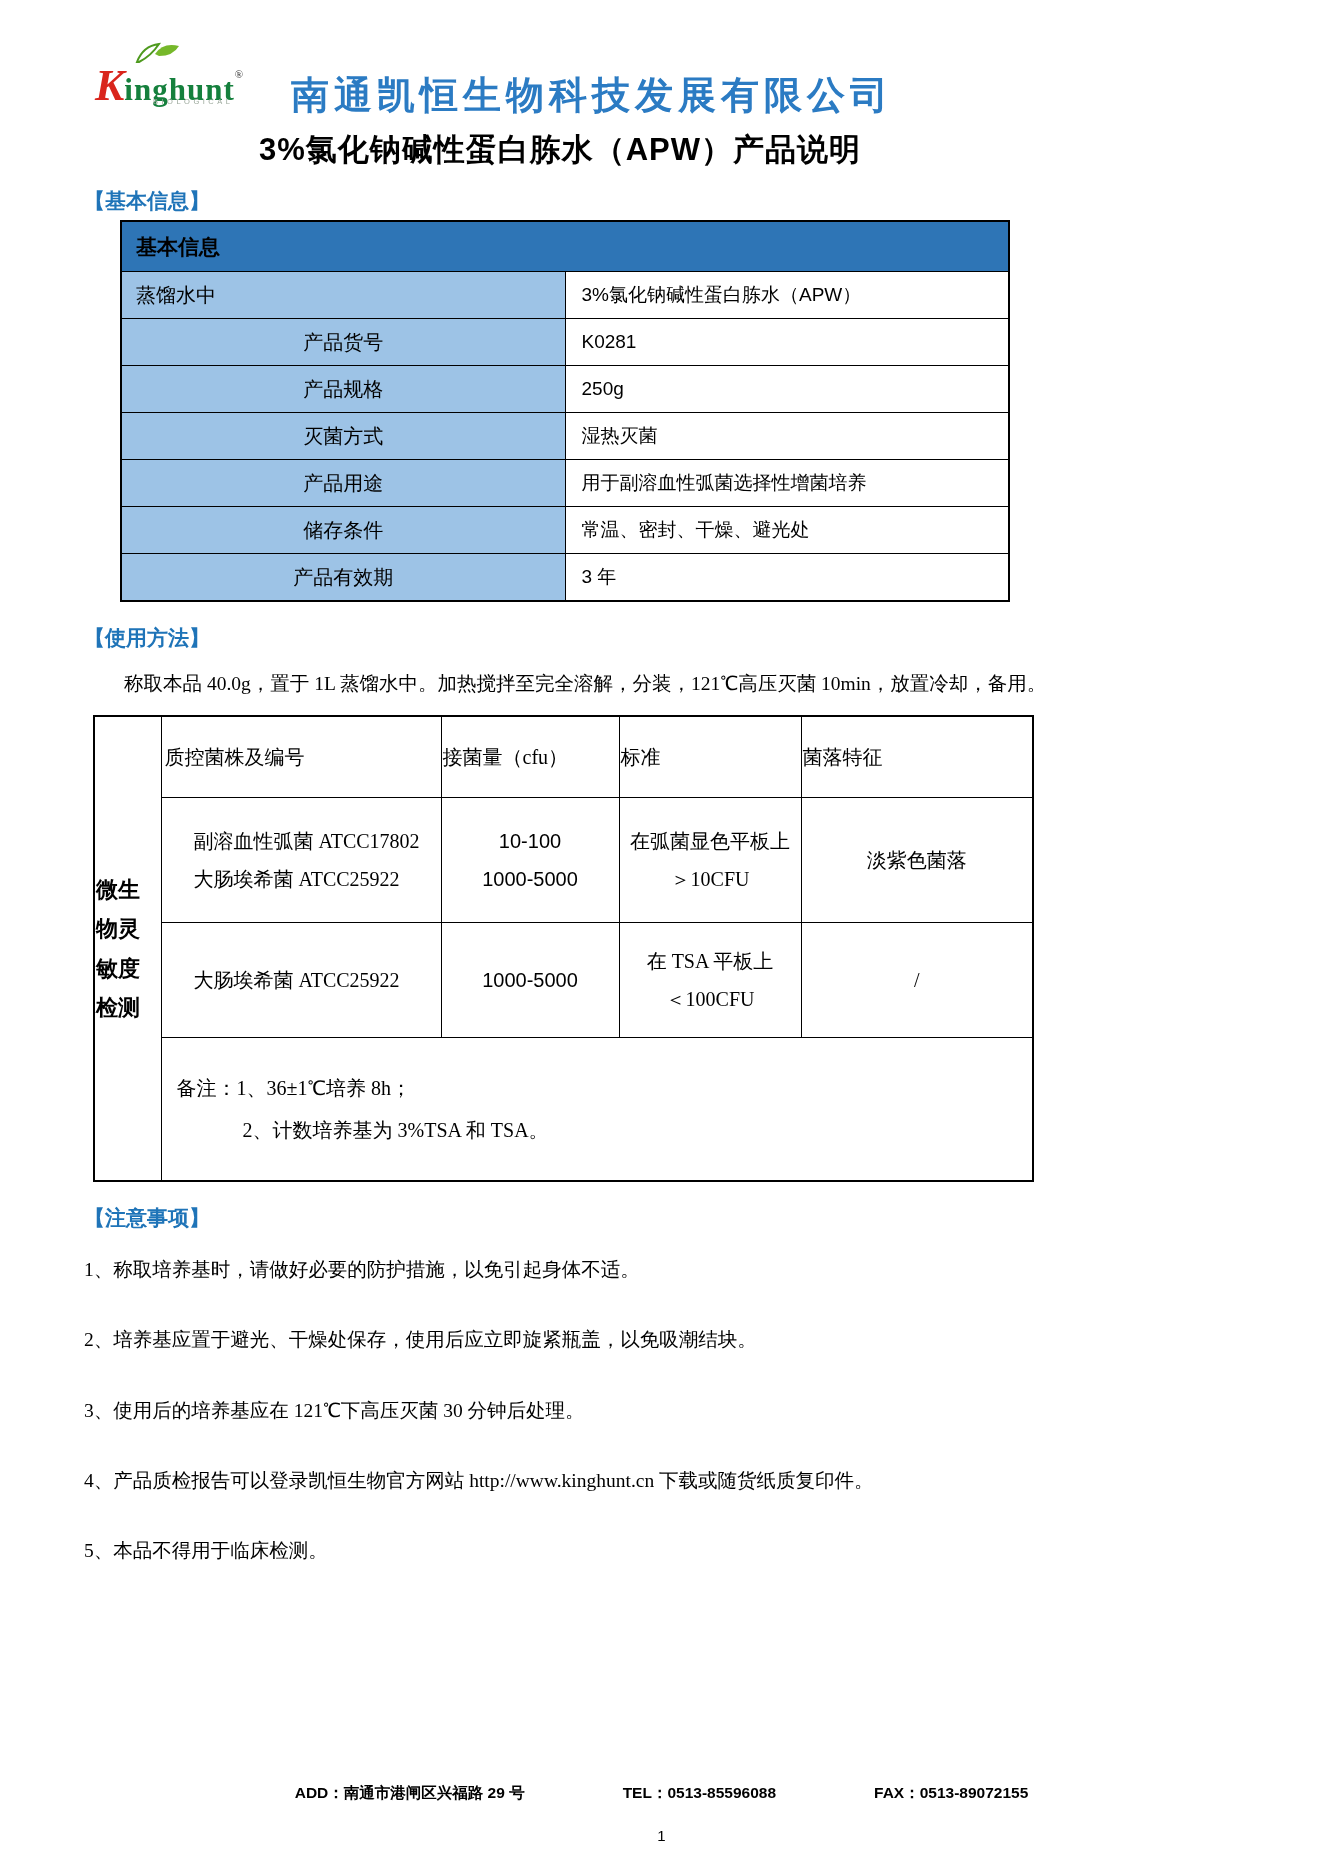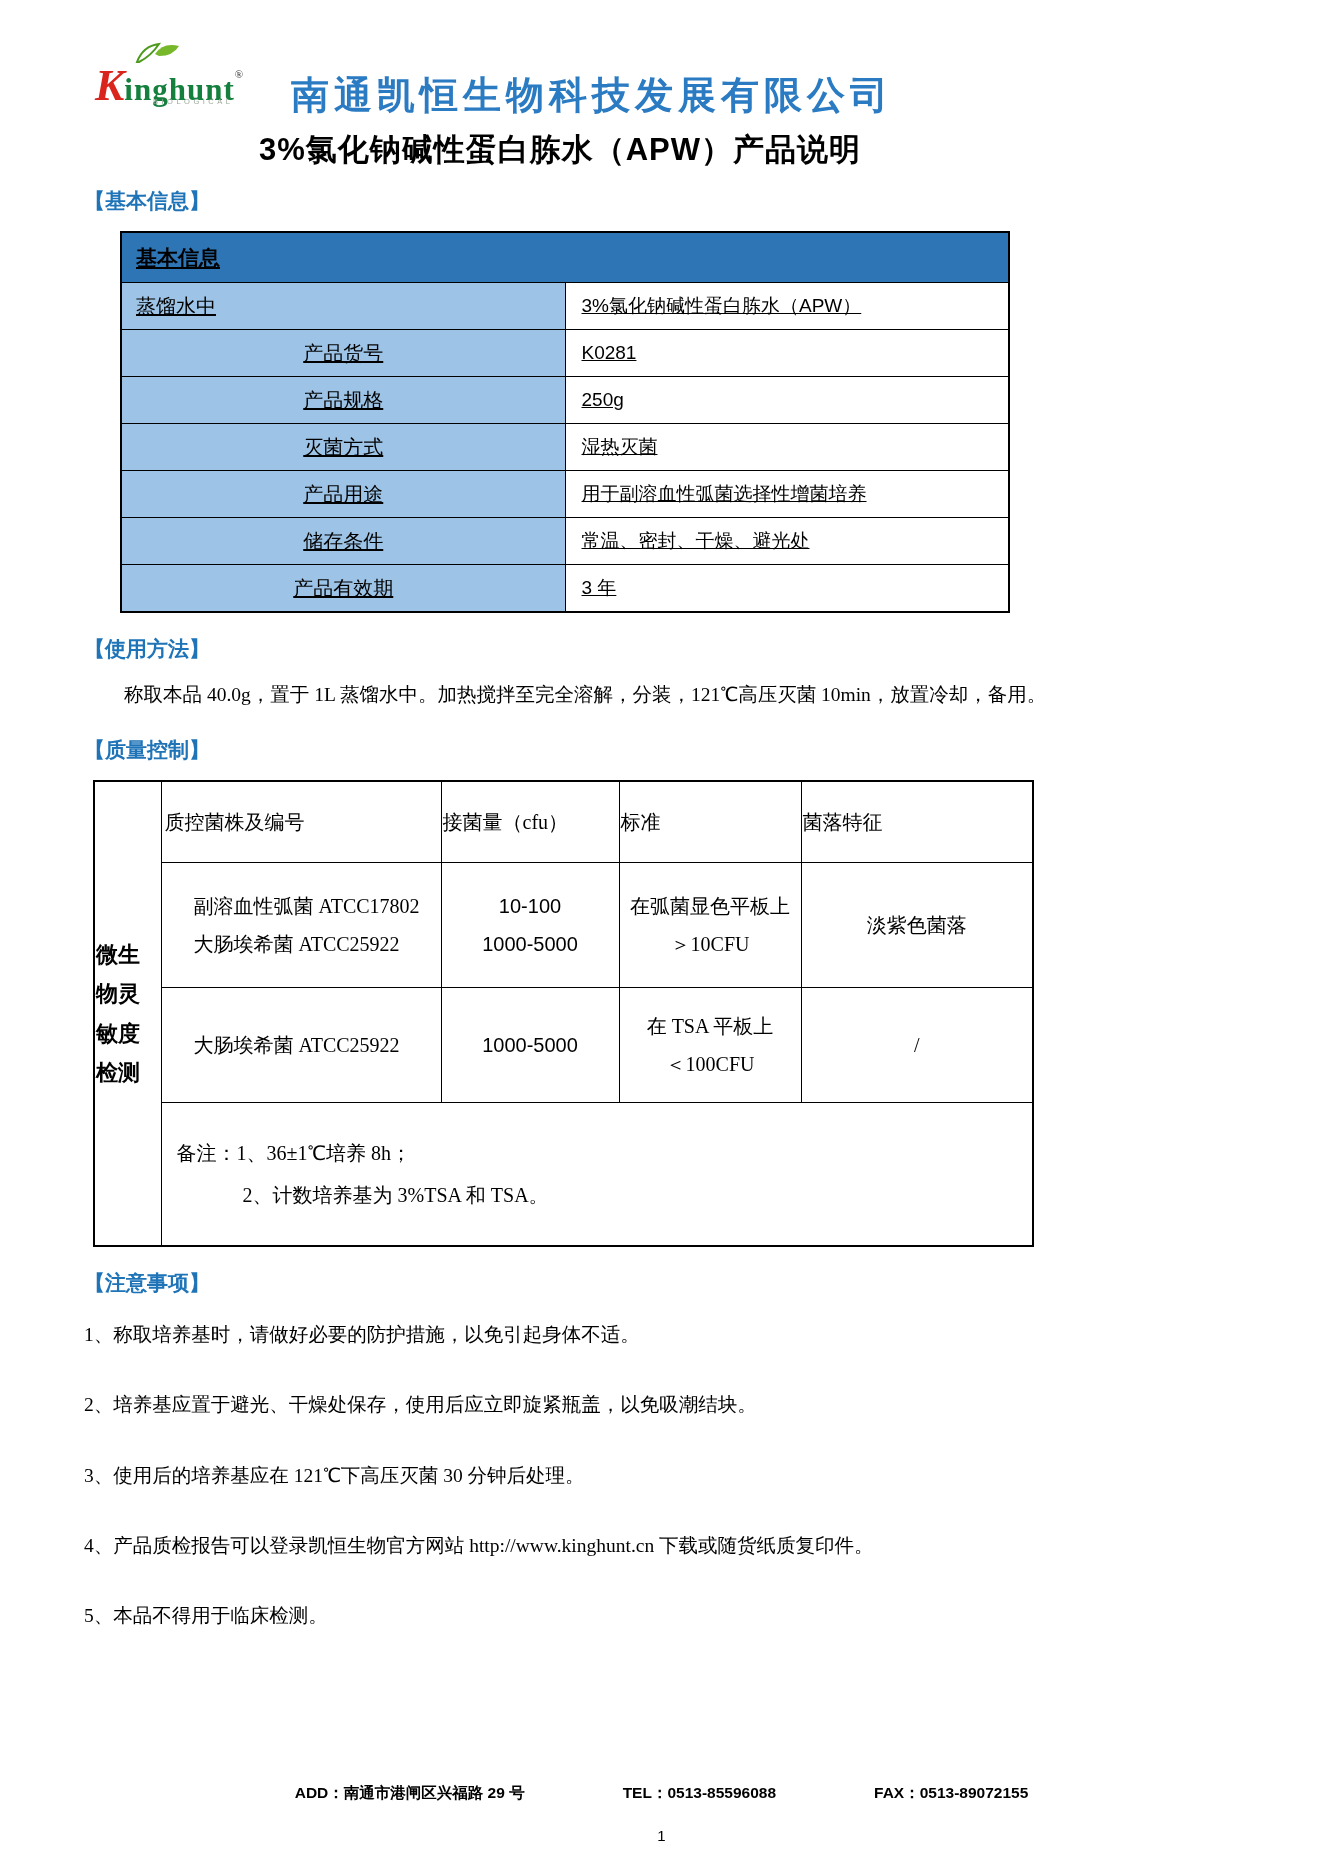--- a/index.html
+++ b/index.html
@@ -35,21 +35,21 @@
 
   
   .section-heading {
     margin:16px 0 0 84px;
     font-family:"Liberation Sans",sans-serif;
     font-weight:bold; font-size:21px; color:#1f74b8;
   }
 
   
   table { border-collapse:collapse; }
-  .basic-table { margin:16px 0 0 120px; width:890px; table-layout:fixed;text-decoration:underline; }
+  .basic-table { margin:5px 0 0 120px; width:890px; table-layout:fixed; }
   .basic-table td { border:1px solid #000; }
   .basic-table { border:2px solid #000; }
   .bt-header td {
     background:#2e75b6; height:47px;
     font-family:"Liberation Sans",sans-serif;
     font-weight:bold; font-size:21px; color:#000;
     padding-left:14px;
   }
   .bt-label {
     background:#9dc3e6; width:220px; height:44px;
@@ -156,21 +156,20 @@
     <tr>
       <td class="bt-label">产品有效期</td>
       <td class="bt-value">3 年</td>
     </tr>
   </tbody>
     </table>
 
   <div class="section-heading" style="margin-top:22px;">【使用方法】</div>
   <div class="usage-text">称取本品 40.0g，置于 1L 蒸馏水中。加热搅拌至完全溶解，分装，121℃高压灭菌 10min，放置冷却，备用。</div>
 
-  <div class="section-heading" style="margin-top:26px;">【质量控制】</div>
 
   <table class="qc-table">
     <colgroup>
       <col style="width:67px">
         <col style="width:280px">
         <col style="width:178px">
         <col style="width:182px">
         <col style="width:232px">
     </colgroup>
     <tbody>

